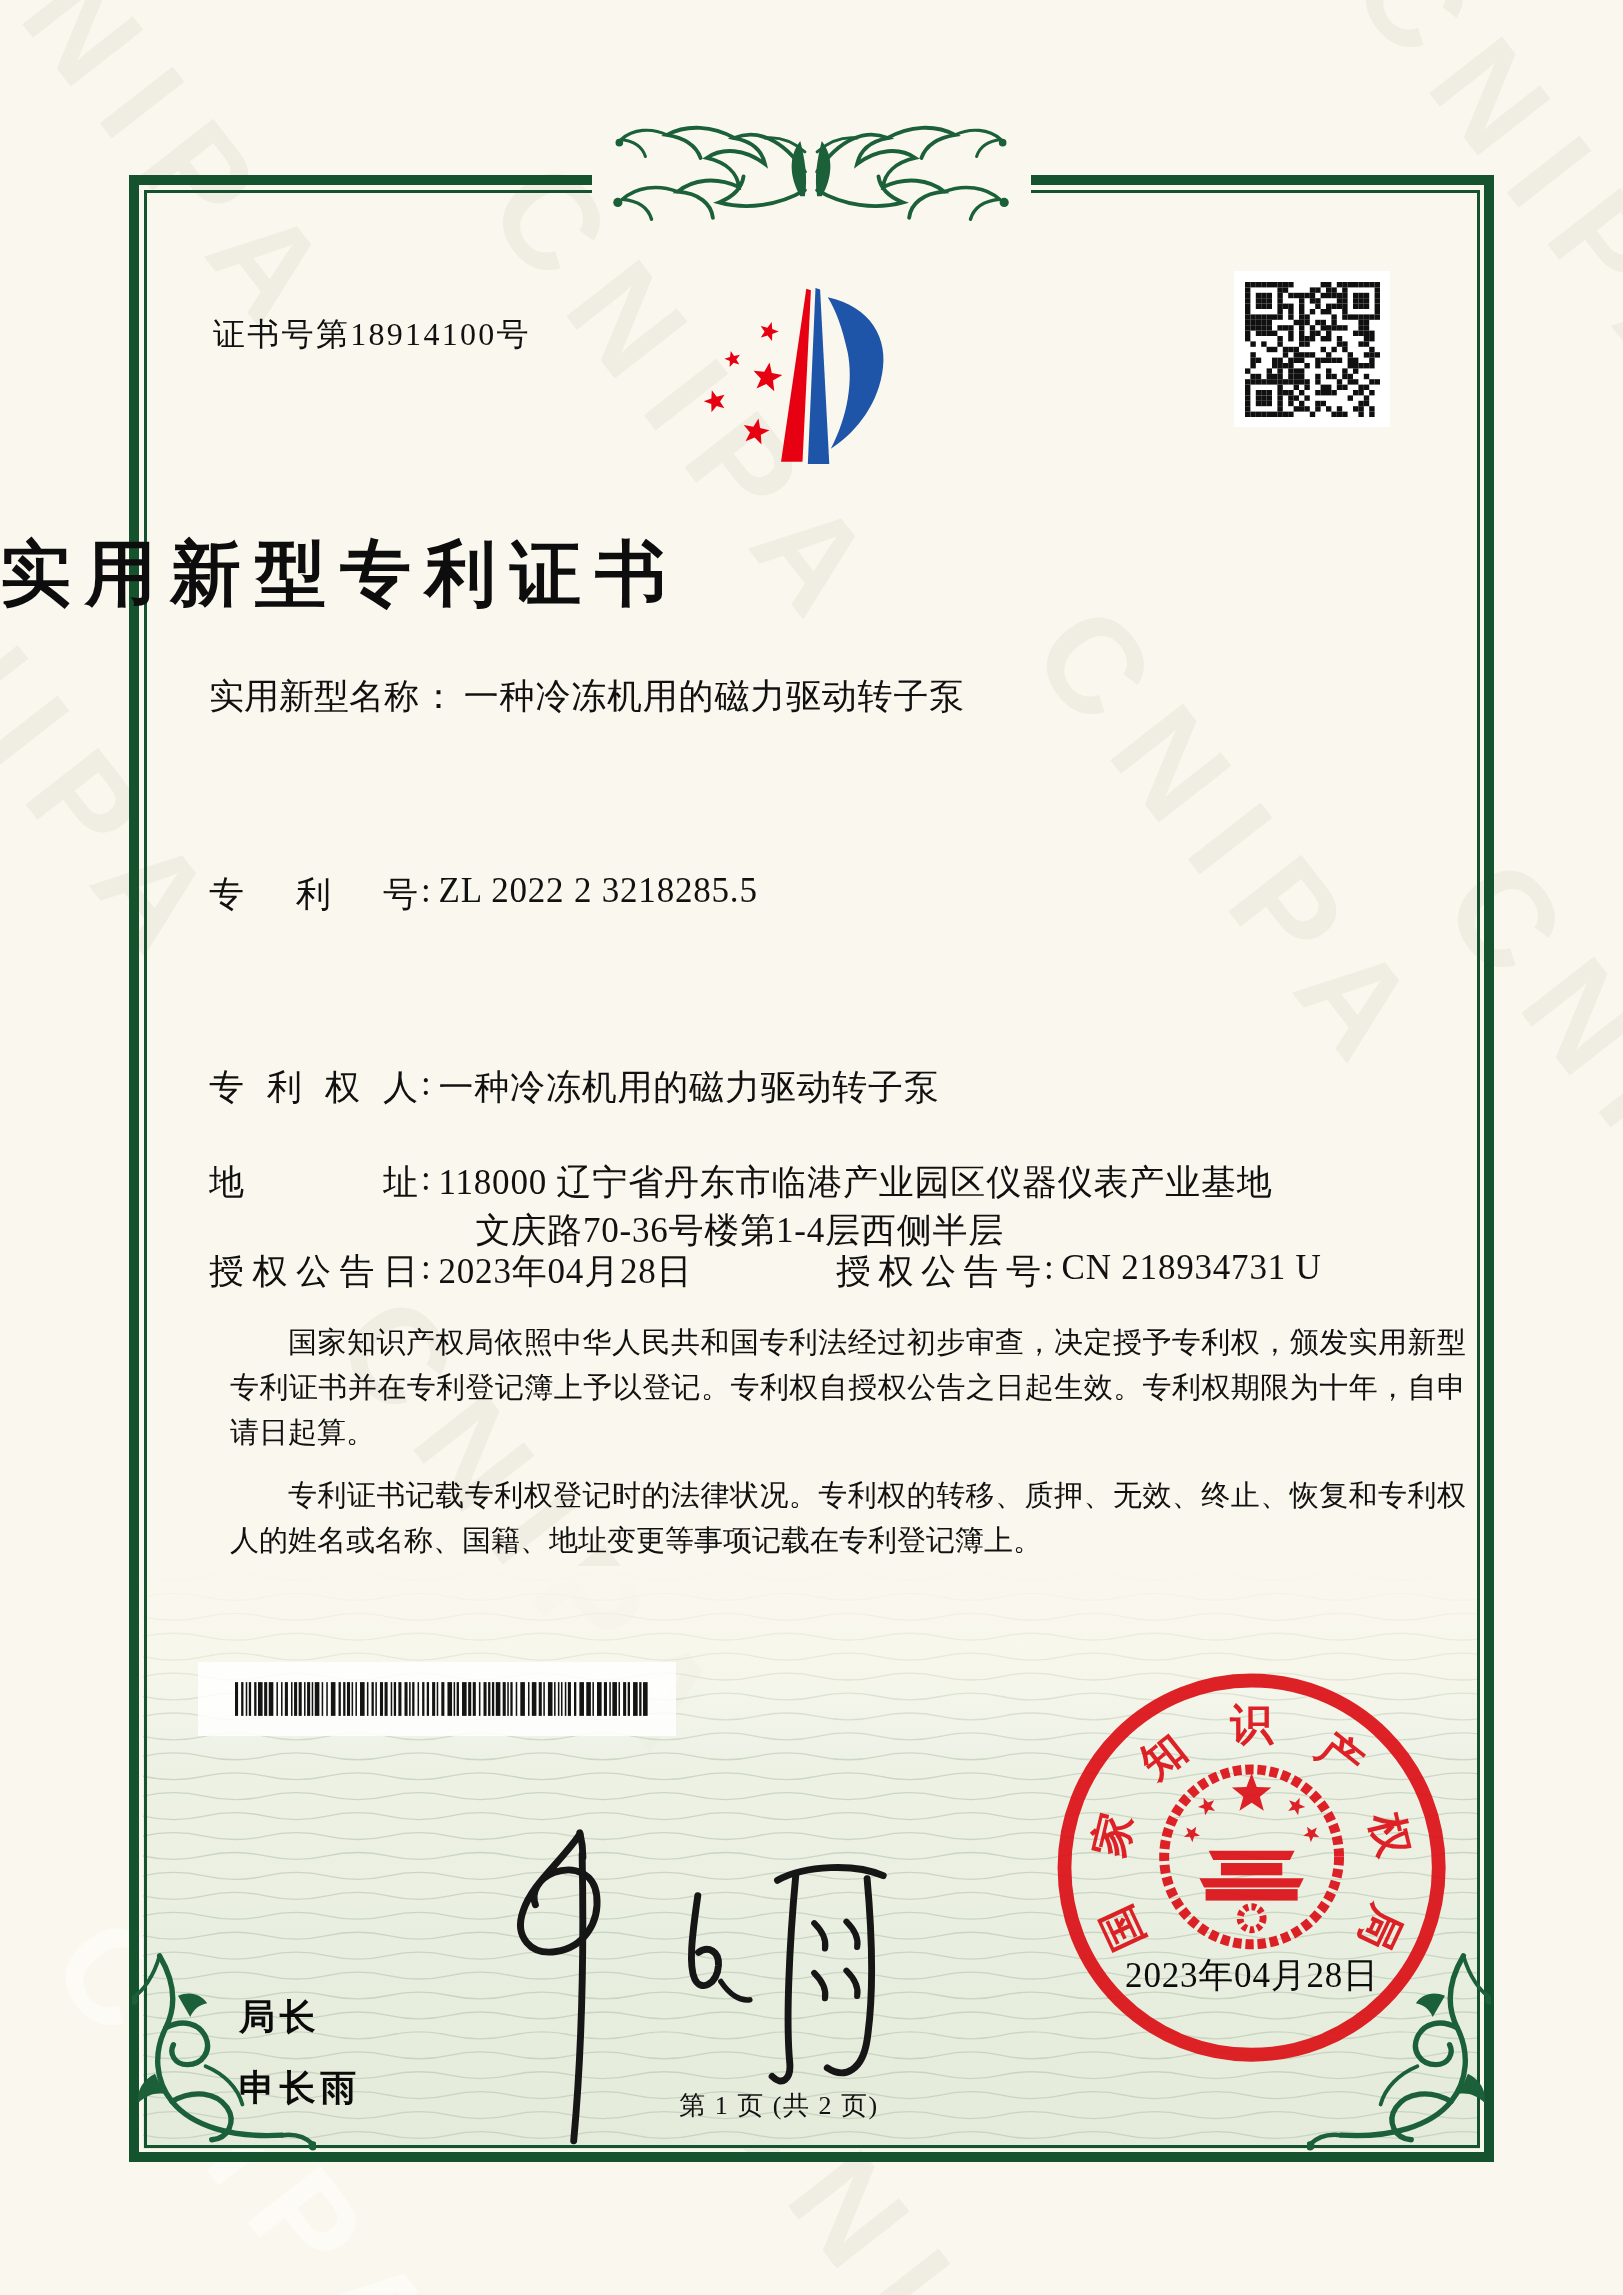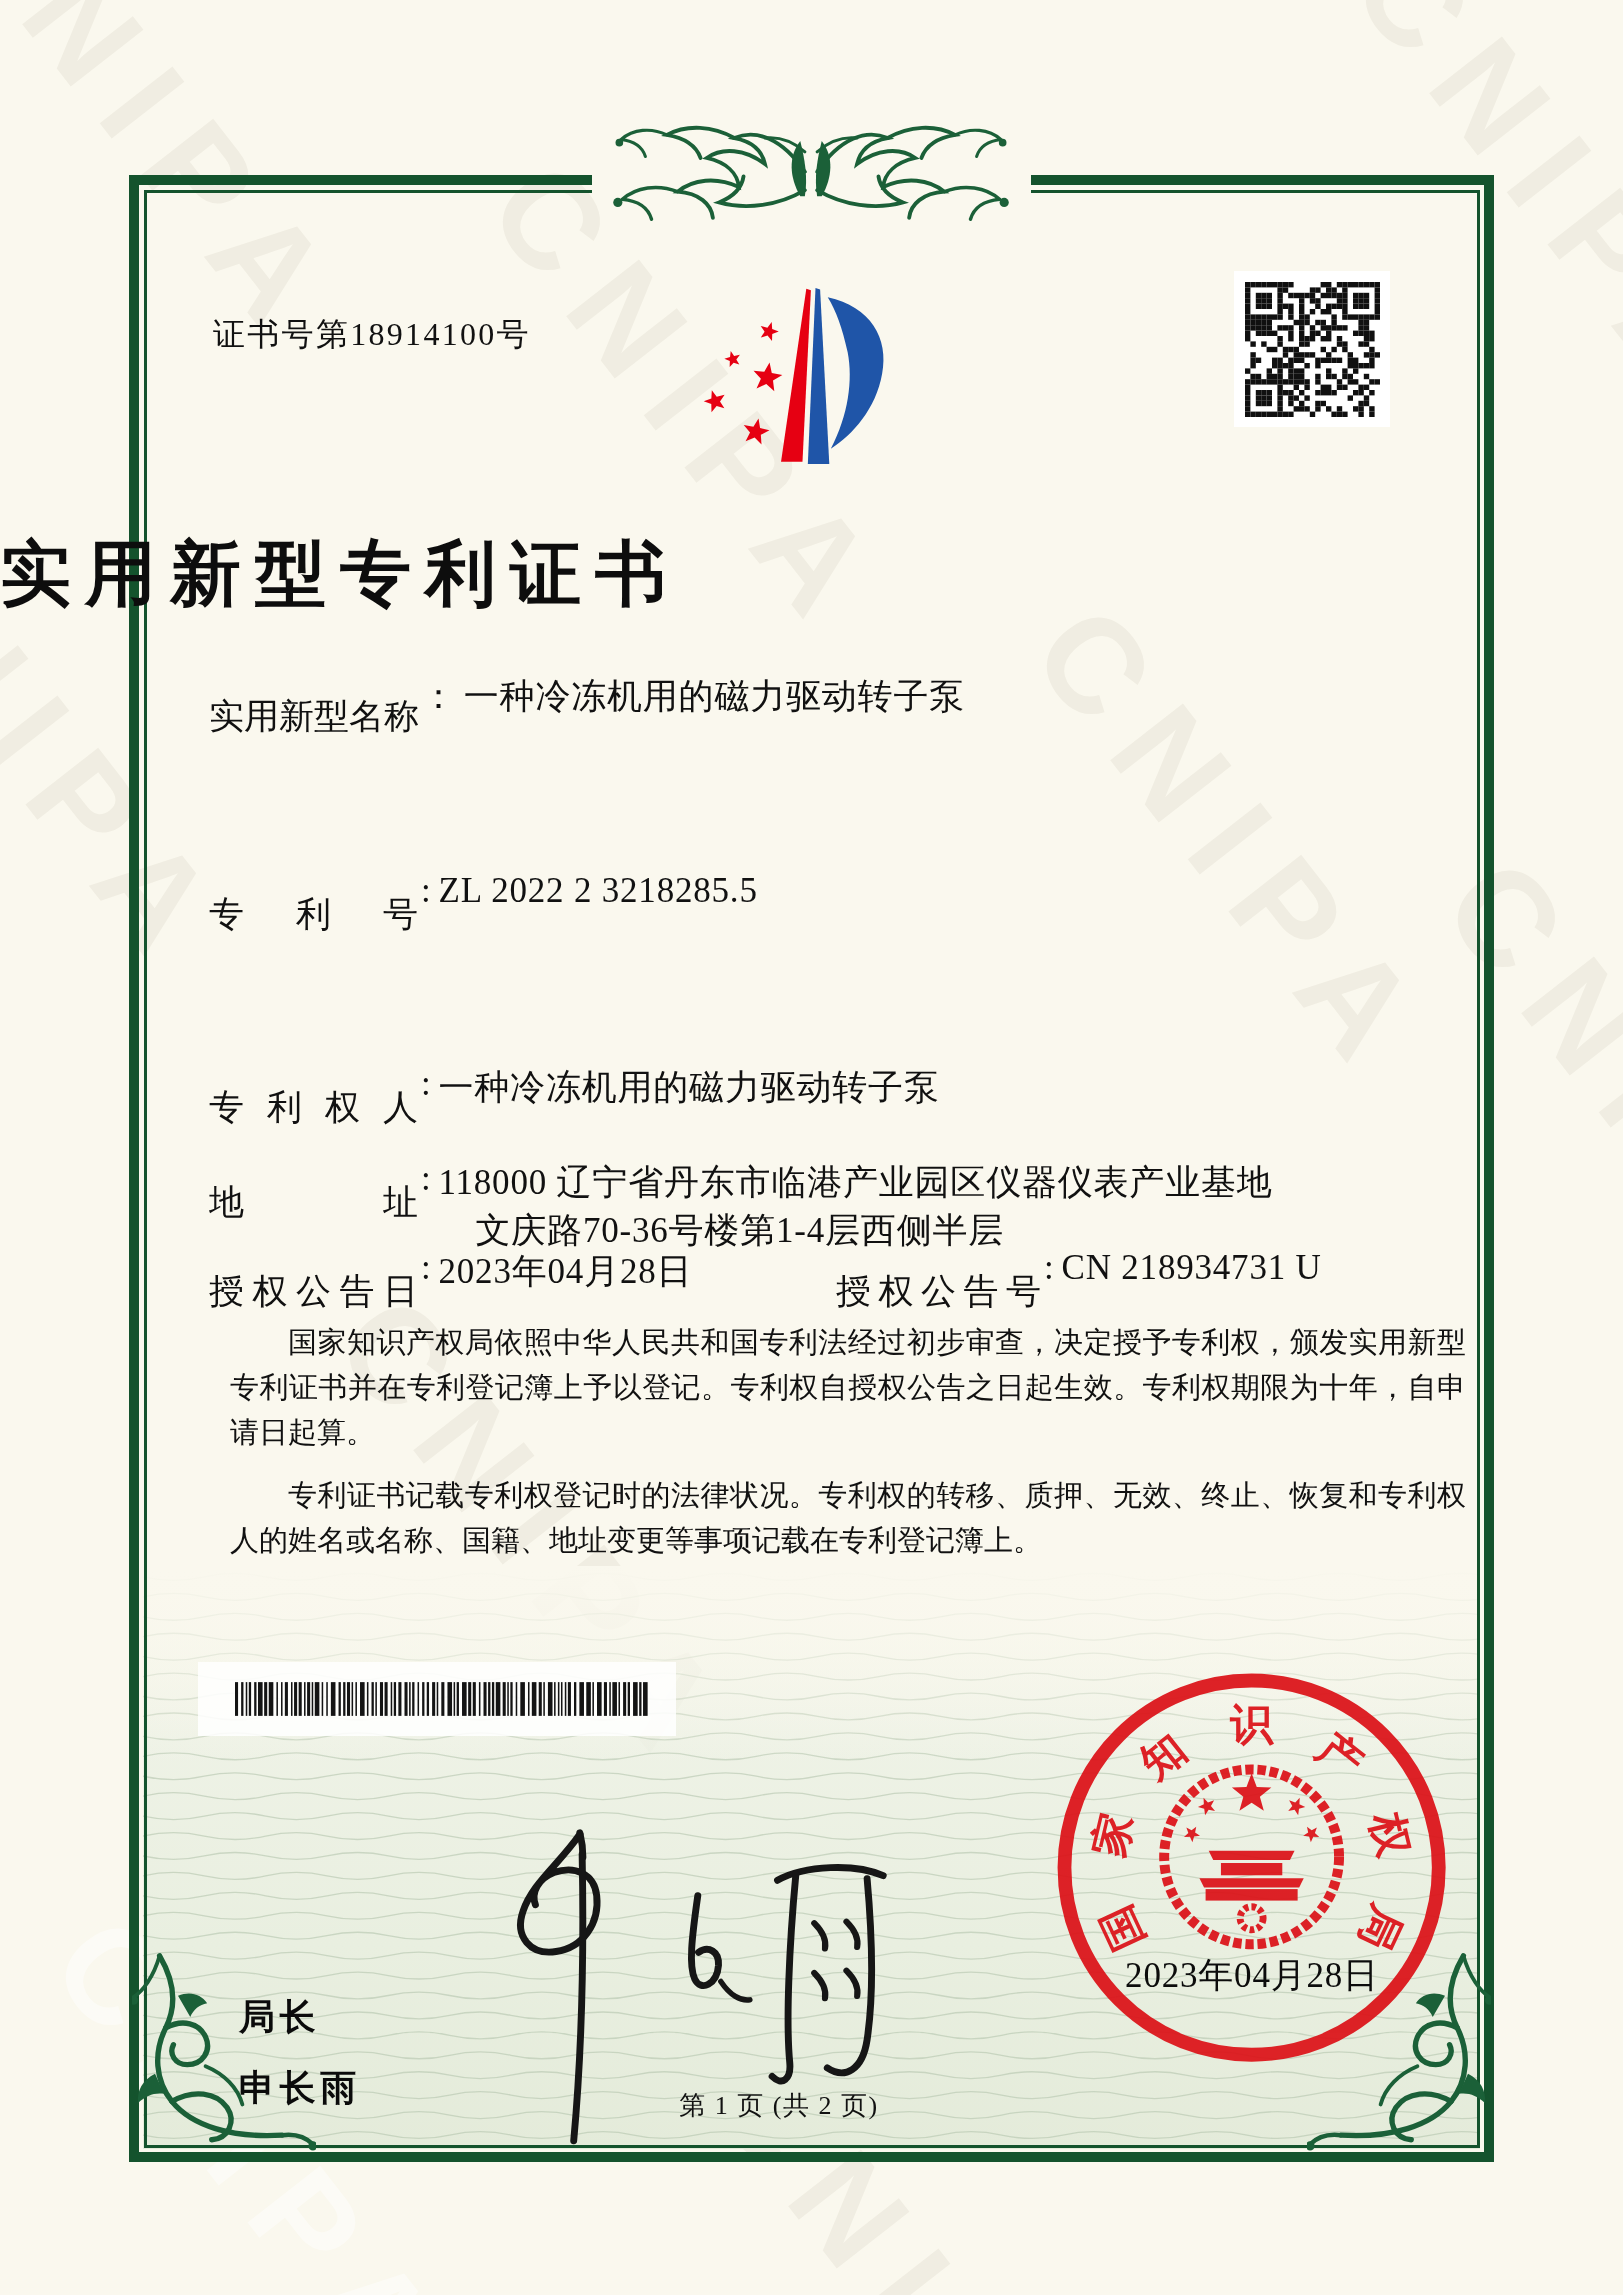--- a/index.html
+++ b/index.html
@@ -57,21 +57,20 @@
   .qr-box svg{position:absolute; left:10.7px; top:10.7px;}
   .doc-title{
     position:absolute; left:0; top:527px; width:1599px; text-align:left;
     font-size:71px; font-weight:700; letter-spacing:14px; z-index:5; color:#0d0d0d;
   }
   
   .row{position:absolute; left:209px; font-size:35px; white-space:nowrap; z-index:5;}
   .row .lbl{
     display:inline-block; width:209px; text-align:justify; text-align-last:justify;
     vertical-align:top;
-    margin-top:20px;
   }
   .row .colon{display:inline-block; margin:0 7.7px 0 3.1px; vertical-align:top;}
   .row .val{display:inline-block; vertical-align:top; letter-spacing:0.8px;}
   .row-name{top:673px;}
   .row-inventor{top:773px;}
   .row-patno{top:871px;}
   .row-filing{top:968px;}
   .row-patentee{top:1064px;}
   .row-address{top:1159px;}
   .row-address .val{line-height:48px; white-space:normal; width:1020px;}

